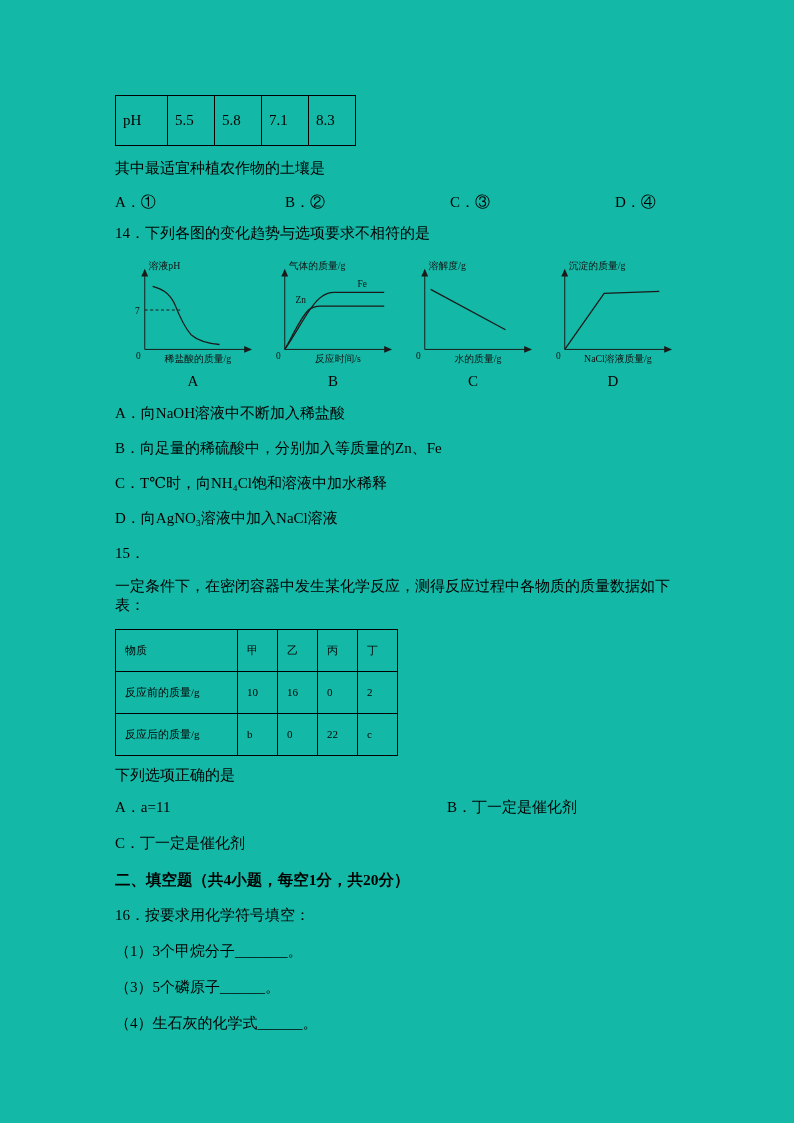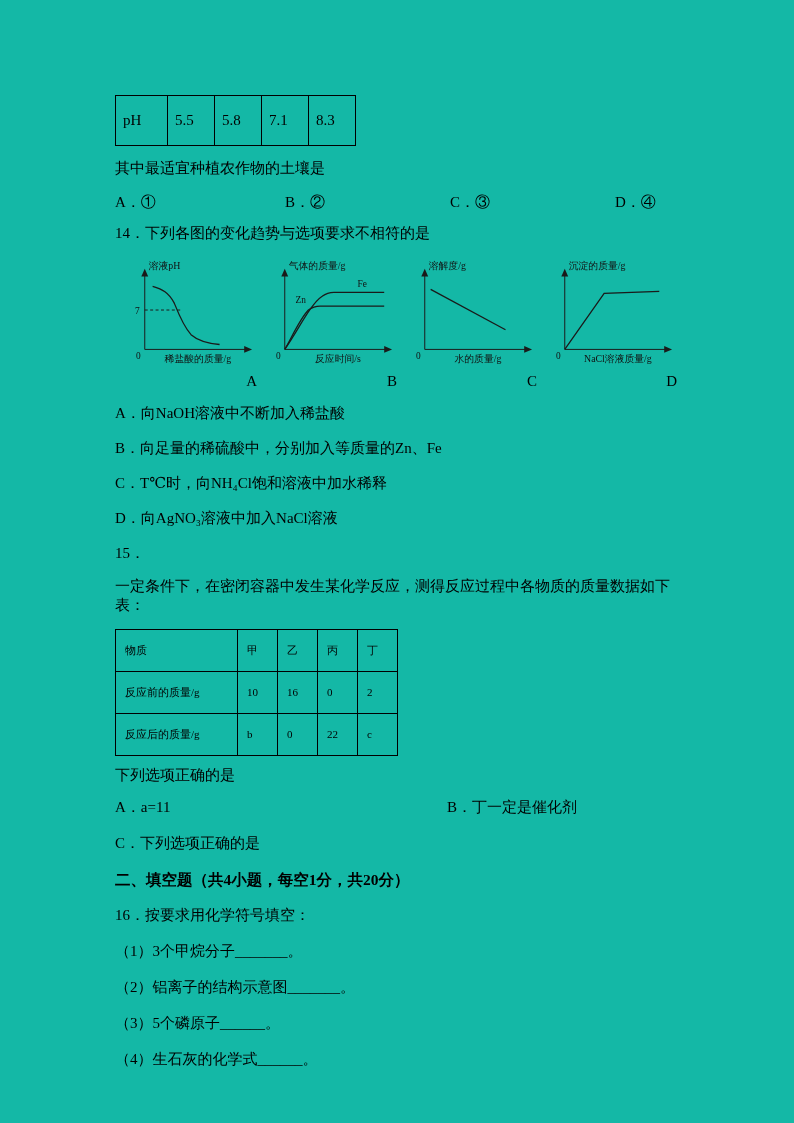--- a/index.html
+++ b/index.html
@@ -21,21 +21,21 @@
   table.ph-table td.h { width:52px; }
   table.ph-table td.v { width:47px; }
 
   
   .opts4 { display:grid; grid-template-columns:170px 165px 165px auto; font-size:15px; margin:14px 0 12px 0; }
   .opts2 { display:grid; grid-template-columns:332px auto; font-size:15px; margin-bottom:17px; }
   .optline { font-size:15px; margin-bottom:16px; }
 
   
   .graphs { display:flex; gap:12px; margin:8px 0 14px 14px; }
-  .graph { display:flex; flex-direction:column; align-items:flex-end; }
+  .graph { display:flex; flex-direction:column; align-items:center; }
   .graph svg { width:128px; height:112px; display:block; }
   .graph .letter { font-size:15px; margin-top:5px; }
   .axis  { stroke:#1a1a1a; stroke-width:1; fill:none; }
   .curve { stroke:#1a1a1a; stroke-width:1.3; fill:none; }
   .dash  { stroke:#1a1a1a; stroke-width:1; stroke-dasharray:3,2.5; fill:none; }
   .arrow { fill:#1a1a1a; stroke:none; }
   .glab  { font-size:10px; fill:#111; font-family:"Liberation Serif","DejaVu Serif",serif; }
   .gnum  { font-size:9.5px; fill:#111; font-family:"Liberation Serif","DejaVu Serif",serif; }
 
   
@@ -177,24 +177,23 @@
     </tbody>
   </table>
 
   <p class="text block">下列选项正确的是</p>
 
   <div class="opts2">
     <span>A．a=11</span>
     <span>B．丁一定是催化剂</span>
   </div>
   <div class="opts2">
-    <span>C．下列选项正确的是</span>
+    <span>C．丁一定是催化剂</span>
   </div>
 
   <p class="section-title">二、填空题（共4小题，每空1分，共20分）</p>
 
   <p class="text block" style="margin-bottom:16px;">16．按要求用化学符号填空：</p>
   <p class="q16-item">（1）3个甲烷分子_______。</p>
-  <p class="q16-item">（2）铝离子的结构示意图_______。</p>
   <p class="q16-item">（3）5个磷原子______。</p>
   <p class="q16-item">（4）生石灰的化学式______。</p>
 
 </div>
 
 </body></html>

